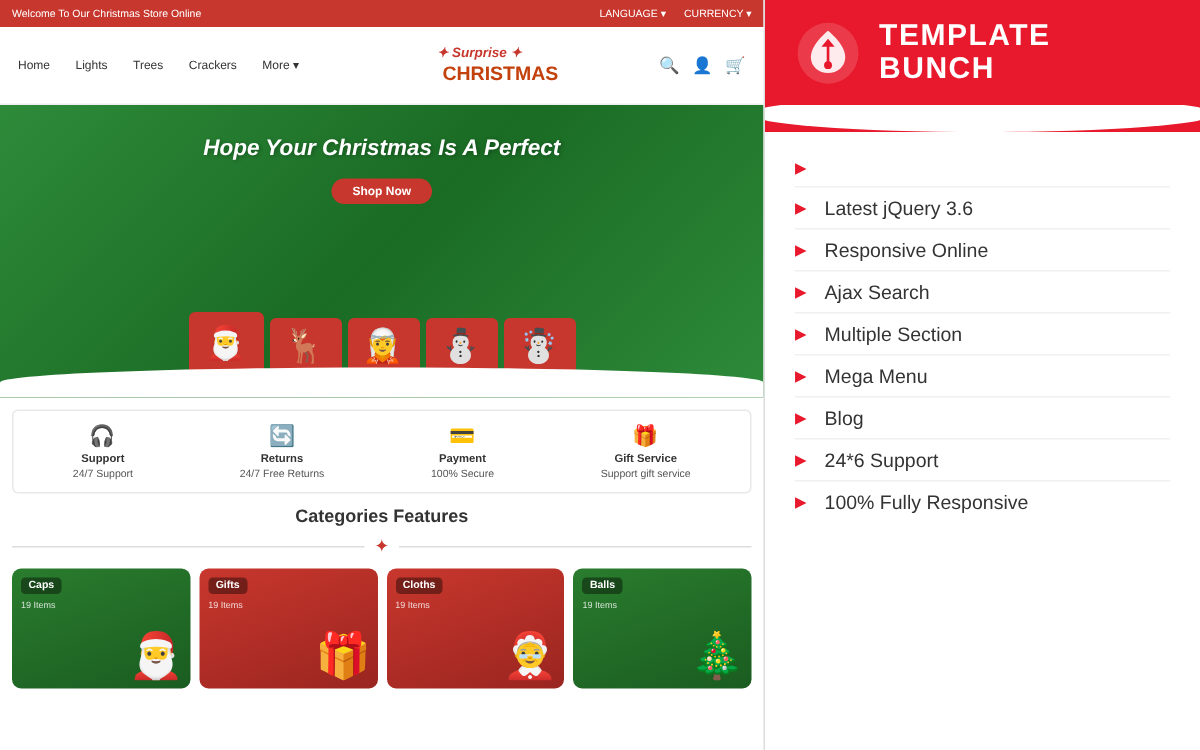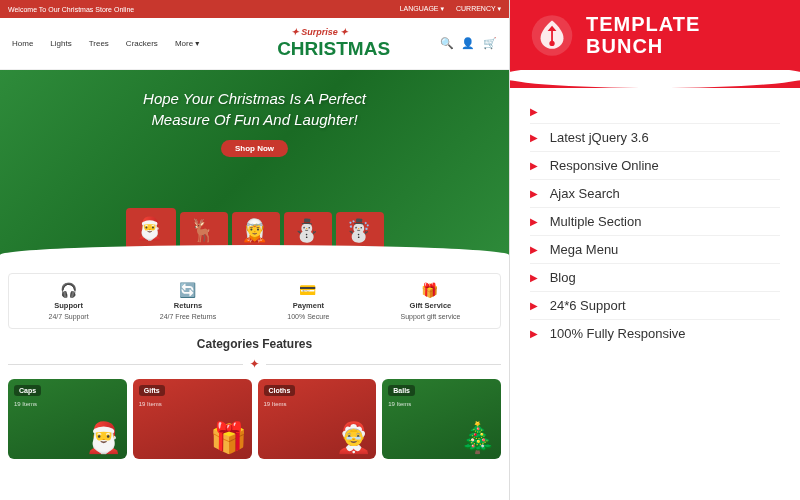--- a/index.html
+++ b/index.html
@@ -61,23 +61,23 @@
       line-height: 1.2;
     }
 
     .nav-logo .logo-top {
       font-style: italic;
       font-size: 8px;
       margin-top: 32px;
     }
 
     .nav-logo .logo-main {
-      font-size: 19px;
+      font-size: 13px;
       font-weight: 900;
-      color: #15803d;
+      color: #c2410c;
       display: block;
       margin-left: 28px;
     }
 
     .nav-icons {
       display: flex;
       gap: 8px;
       font-size: 11px;
       color: #555;
     }
@@ -92,22 +92,21 @@
       flex-direction: column;
       align-items: center;
       justify-content: flex-start;
       padding-top: 18px;
     }
 
     .hero-text {
       color: #fff;
       font-style: italic;
       font-size: 15px;
-      font-weight: normal;
-      text-align: center;
+      font-weight: bold;
       line-height: 1.4;
       text-shadow: 1px 1px 3px rgba(0,0,0,0.3);
       z-index: 2;
     }
 
     .hero-btn {
       margin-top: 10px;
       background: #c8372d;
       color: #fff;
       border: none;
@@ -390,21 +389,20 @@
     <div class="nav-icons">
       <span>🔍</span>
       <span>👤</span>
       <span>🛒</span>
     </div>
   </div>
 
   <div class="site-hero">
     <div class="hero-text">
       <div>Hope Your Christmas Is A Perfect</div>
-      <div>Measure Of Fun And Laughter!</div>
     </div>
     <button class="hero-btn">Shop Now</button>
 
     <div class="hero-illustration">
       <div class="train-container">
         <div class="train-car" style="width:50px;height:42px;background:#c8372d;border-radius:4px;">
           <span class="character">🎅</span>
         </div>
         <div class="train-car" style="width:48px;height:38px;background:#c8372d;border-radius:4px;">
           <span class="character">🦌</span>

